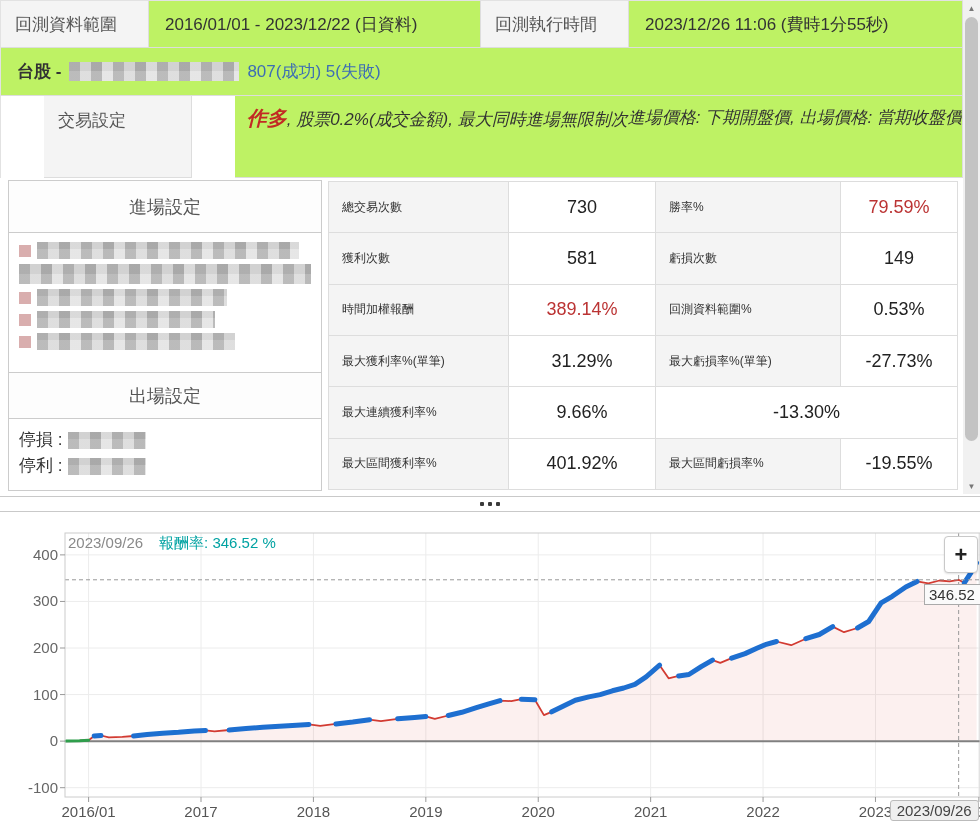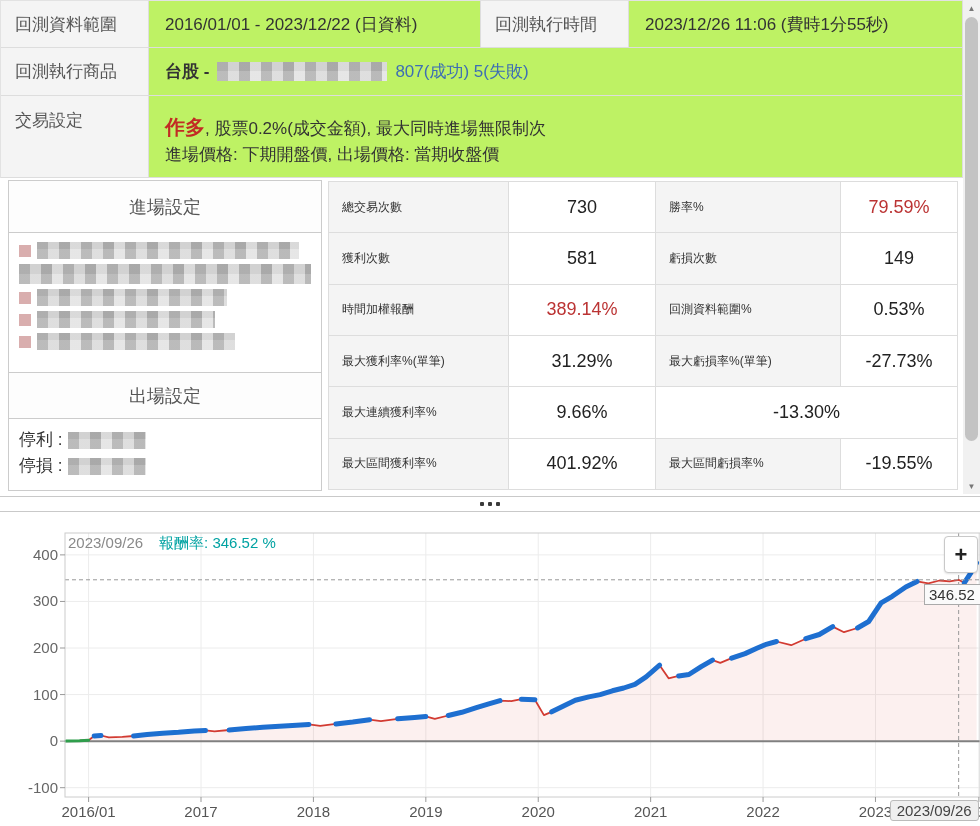--- a/index.html
+++ b/index.html
@@ -6,25 +6,25 @@
   body{width:980px;height:826px;overflow:hidden;position:relative;background:#fff;
        font-family:"Liberation Sans","DejaVu Sans",sans-serif;color:#333;}
   
   #info-table{position:absolute;left:0;top:0;width:962px;border-top:1px solid #e2e2e2;border-left:1px solid #e2e2e2;}
   .trow{display:flex;width:100%;}
   .tcell{border-right:1px solid #ddd;border-bottom:1px solid #ddd;box-sizing:border-box;
          display:flex;align-items:center;font-size:17px;white-space:nowrap;overflow:hidden;}
   .tlabel{background:#f4f4f4;color:#555;padding-left:14px;}
   .tvalue{background:#bef264;color:#333;padding-left:16px;}
   .w-label{width:148px;flex:none;}
-  .r1{height:47px;} .r2{height:48px;} .r3{height:82px;}
+  .r1{height:47px;} .r2{height:48px;} .r3{height:82px;margin-left:43px;}
   .tvalue.grow{flex:1;}
   .blue{color:#3d6eb4;}
   .bold{font-weight:bold;}
-  .trade-cell{flex-direction:column;align-items:flex-start;justify-content:center;padding-top:9px;line-height:26px;}
+  .trade-cell{flex-direction:row;align-items:flex-start;justify-content:flex-end;padding-top:9px;line-height:26px;font-style:italic;}
   .red-strong{color:#c22b24;font-weight:bold;font-size:20px;}
   .tlabel.top{align-items:flex-start;padding-top:13px;}
   
   .mosaic{display:inline-block;background:
       repeating-linear-gradient(90deg, rgba(150,150,150,.55) 0 11px, rgba(214,214,214,.55) 11px 22px,
         rgba(120,120,120,.42) 22px 33px, rgba(228,228,228,.55) 33px 44px),
       repeating-linear-gradient(0deg, #e9e9e9 0 10px, #cdcdcd 10px 20px);}
   .lead{display:inline-block;width:12px;height:12px;background:#d9aeae;margin-right:6px;flex:none;}
   
   #settings-panel{position:absolute;left:8px;top:180px;width:314px;height:311px;border:1px solid #ccc;box-sizing:border-box;background:#fff;}
@@ -68,21 +68,20 @@
 <body>
 
 <div id="info-table">
   <div class="trow">
     <div class="tcell tlabel w-label r1">回測資料範圍</div>
     <div class="tcell tvalue r1" style="width:332px;">2016/01/01 - 2023/12/22 (日資料)</div>
     <div class="tcell tlabel w-label r1">回測執行時間</div>
     <div class="tcell tvalue r1 grow">2023/12/26 11:06 (費時1分55秒)</div>
   </div>
   <div class="trow">
-    <div class="tcell tlabel w-label r2">回測執行商品</div>
     <div class="tcell tvalue r2 grow">
       <span class="bold">台股 -</span>
       <span class="mosaic" style="width:170px;height:19px;margin:0 8px;"></span>
       <span class="blue">807(成功) 5(失敗)</span>
     </div>
   </div>
   <div class="trow">
     <div class="tcell tlabel w-label r3 top">交易設定</div>
     <div class="tcell tvalue r3 grow trade-cell">
       <div><span class="red-strong">作多</span><span>, 股票0.2%(成交金額), 最大同時進場無限制次</span></div>
@@ -110,25 +109,25 @@
         <span class="mosaic" style="width:178px;height:17px;"></span>
       </div>
     <div class="blurline">
         <span class="lead"></span>
         <span class="mosaic" style="width:198px;height:17px;"></span>
       </div>
   </div>
   <div class="ptitle" id="exit-title">出場設定</div>
   <div id="exit-content">
     <div class="stopline">
+        <span>停損 :</span>
+        <span class="mosaic" style="width:78px;height:17px;margin-left:6px;"></span>
+      </div>
+    <div class="stopline">
         <span>停利 :</span>
-        <span class="mosaic" style="width:78px;height:17px;margin-left:6px;"></span>
-      </div>
-    <div class="stopline">
-        <span>停損 :</span>
         <span class="mosaic" style="width:78px;height:17px;margin-left:6px;"></span>
       </div>
   </div>
 </div>
 
 <div id="stats-table">
   <div class="srow">
     <div class="scell slabel sl1">總交易次數</div>
     <div class="scell sval sv1">730</div>
     <div class="scell slabel sl2">勝率%</div>

